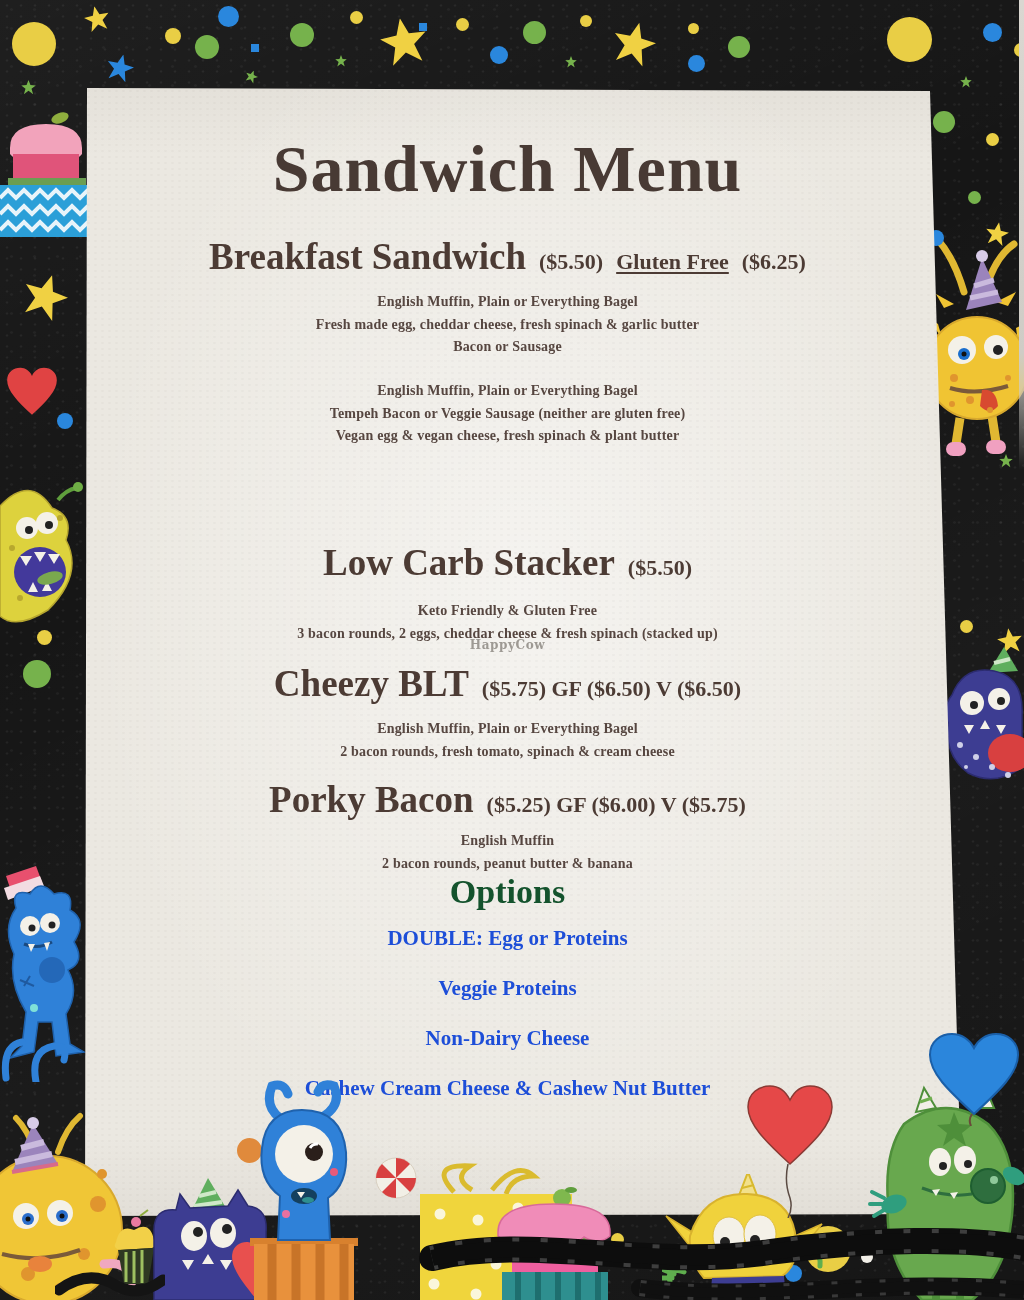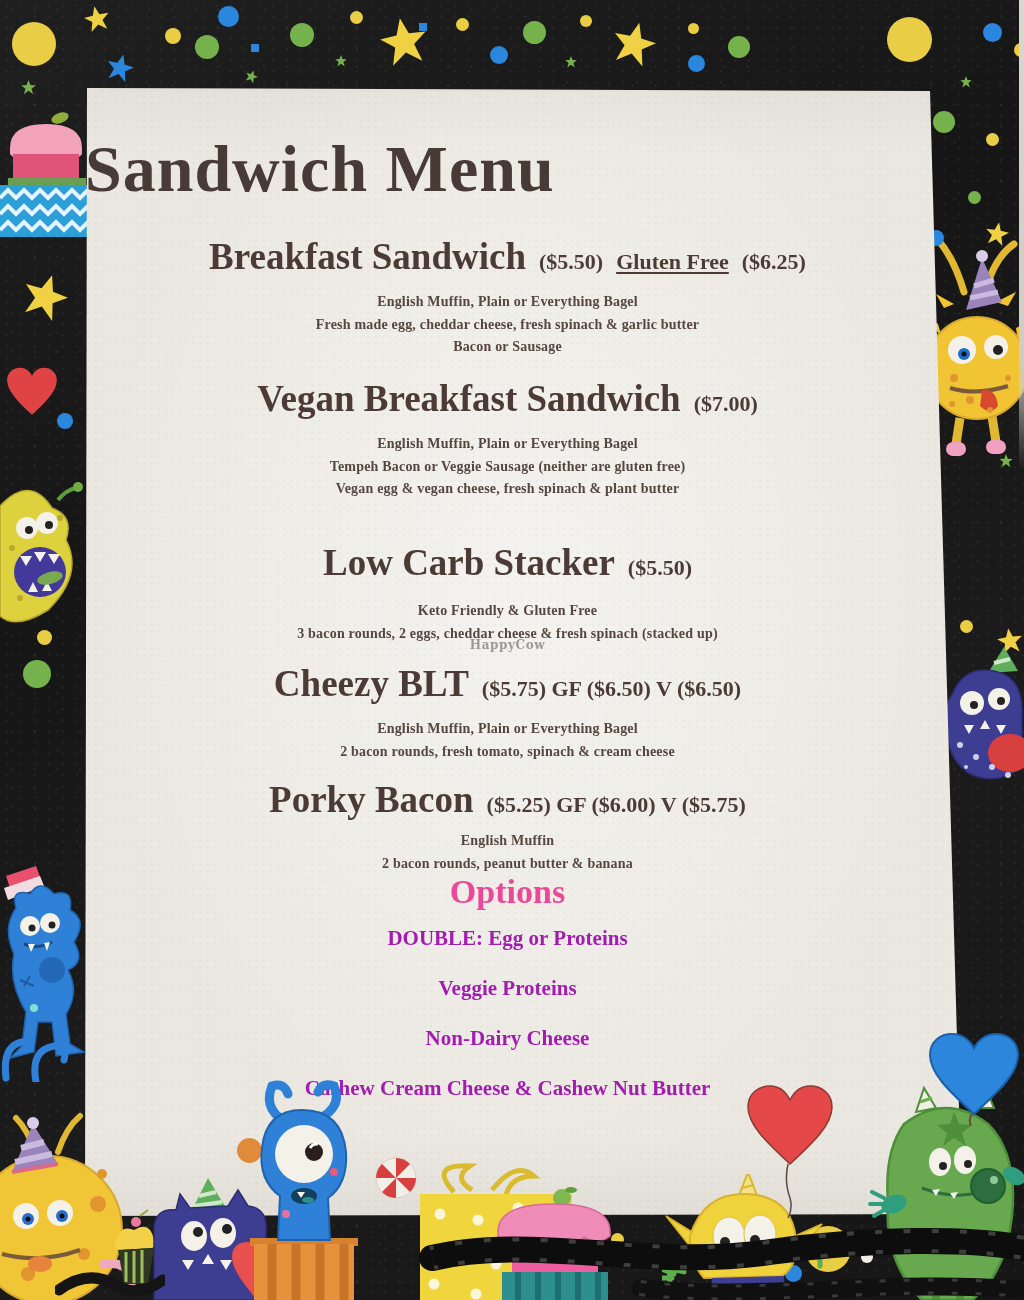--- a/index.html
+++ b/index.html
@@ -20,36 +20,36 @@
       radial-gradient(rgba(90,80,70,.04) 1px, transparent 1.5px),
       radial-gradient(ellipse at 50% 45%, rgba(255,255,255,.5), transparent 70%),
       linear-gradient(180deg, rgba(120,110,100,.06), transparent 6%, transparent 93%, rgba(120,110,100,.08));
     background-size:7px 6px,100% 100%,100% 100%;
     clip-path:polygon(2px 0px, 845px 3px, 877px 1126px, 0px 1128px);
     box-shadow:0 0 18px rgba(0,0,0,.55);}
   #paper-content{position:absolute;left:85px;top:88px;width:845px;height:1128px;z-index:3;color:#4a3b35}
   #dec-over,#monster-over{z-index:4}
   #cable-layer{z-index:5}
   .dec{position:absolute}
-  .menu-title{position:absolute;top:46px;left:0;width:845px;text-align:left;
+  .menu-title{position:absolute;top:46px;left:0;width:845px;text-align:center;
     font-size:66px;font-weight:bold;color:#483a34;letter-spacing:1px;line-height:70px}
   .sec{position:absolute;left:0;width:845px;text-align:center}
   .sec-head{line-height:46px;white-space:nowrap}
   .sec-name{font-size:37px;font-weight:bold;color:#4c3b34}
   .sec-price{font-size:22px;font-weight:bold;margin-left:9px;color:#4c3b34}
   .gf{text-decoration:underline;text-decoration-thickness:2px;text-underline-offset:3px}
   .sec-lines{margin-top:4px}
   .sec-line{font-size:14px;line-height:22.5px;font-weight:bold;color:#564640;letter-spacing:.2px}
   .watermark{position:absolute;top:550px;left:0;width:845px;text-align:center;
     font-size:12px;font-weight:bold;color:#9d9993;letter-spacing:.6px;
     font-family:"DejaVu Serif",serif}
   .opt-title{position:absolute;top:781px;left:0;width:845px;text-align:center;
-    font-size:34px;font-weight:bold;line-height:46px;color:#ec4899}
+    font-size:34px;font-weight:bold;line-height:46px;color:#14532d}
   .opt-items{position:absolute;top:838px;left:0;width:845px;text-align:center}
-  .opt-item{font-size:21px;font-weight:bold;line-height:24px;color:#a21caf}
+  .opt-item{font-size:21px;font-weight:bold;line-height:24px;color:#1d4ed8}
   .opt-item+.opt-item{margin-top:26px}
   .monster{position:absolute}
   #edge-strip{position:absolute;right:0;top:0;width:5px;height:470px;z-index:6;
     background:linear-gradient(#dad7d1,#cfccc6 75%,rgba(207,204,198,0))}
 </style>
 </head>
 <body>
 
 <div id="board"></div>
 
@@ -222,24 +222,20 @@
       <span class="sec-price">($6.25)</span>
     </div>
     <div class="sec-lines">
       <div class="sec-line">English Muffin, Plain or Everything Bagel</div>
       <div class="sec-line">Fresh made egg, cheddar cheese, fresh spinach &amp; garlic butter</div>
       <div class="sec-line">Bacon or Sausage</div>
     </div>
   </div>
 
   <div class="sec" style="top:288px">
-    <div class="sec-head">
-      <span class="sec-name">Vegan Breakfast Sandwich</span>
-      <span class="sec-price">($7.00)</span>
-    </div>
     <div class="sec-lines">
       <div class="sec-line">English Muffin, Plain or Everything Bagel</div>
       <div class="sec-line">Tempeh Bacon or Veggie Sausage (neither are gluten free)</div>
       <div class="sec-line">Vegan egg &amp; vegan cheese, fresh spinach &amp; plant butter</div>
     </div>
   </div>
 
   <div class="sec" style="top:452px">
     <div class="sec-head">
       <span class="sec-name">Low Carb Stacker</span>

